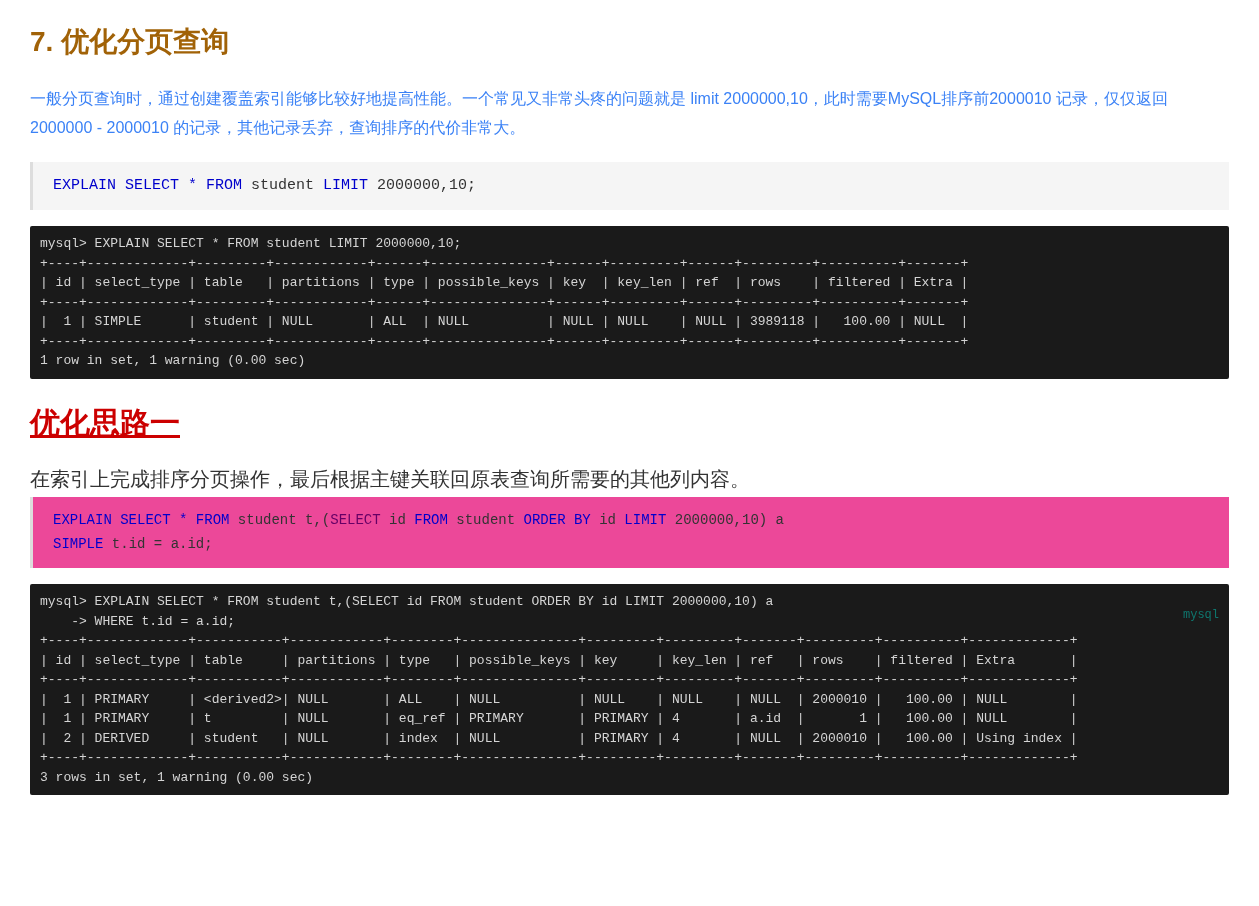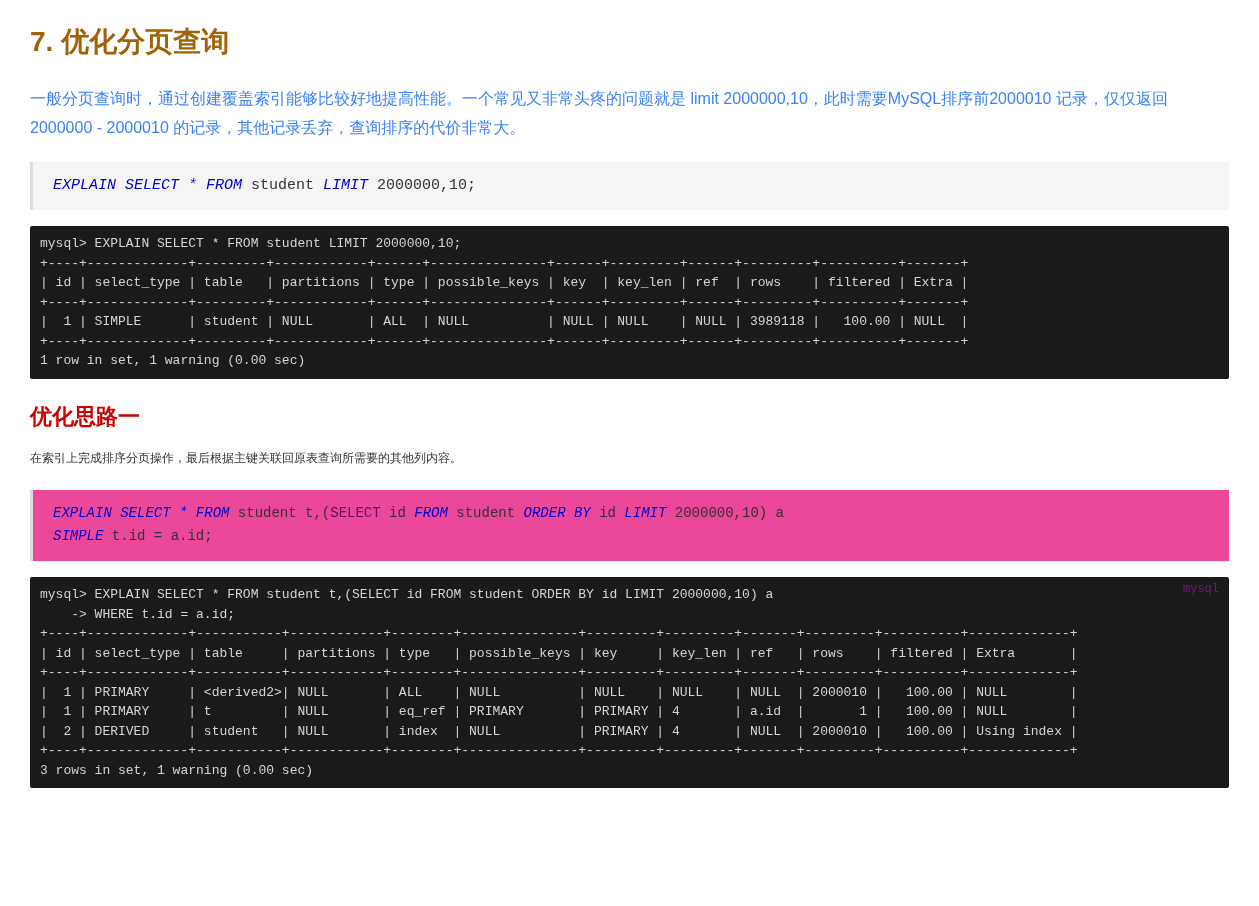--- a/index.html
+++ b/index.html
@@ -42,53 +42,53 @@
       padding: 8px 10px;
       margin-bottom: 4px;
       white-space: pre;
       line-height: 1.5;
       border-radius: 2px;
       overflow-x: auto;
     }
     .terminal-label {
       position: absolute;
       right: 10px;
-      top: 3px;
-      color: #701a75;
+      top: 22px;
+      color: #0f766e;
       font-size: 12px;
       font-family: "Courier New", monospace;
     }
     .terminal-wrapper {
       position: relative;
       margin-bottom: 20px;
     }
     .section-heading {
-      font-size: 22px;
+      font-size: 30px;
       font-weight: bold;
       color: #cc0000;
       margin-bottom: 14px;
+      text-decoration: underline;
     }
     .body-text {
-      font-size: 12px;
+      font-size: 20px;
       line-height: 1.8;
-      margin-bottom: 20px;
       color: #333;
     }
     .code-multiline {
       background: #ec4899;
       border-left: 3px solid #ddd;
       padding: 12px 20px;
       font-family: "Courier New", Consolas, monospace;
       font-size: 14px;
       color: #333;
       margin-bottom: 16px;
       white-space: pre-wrap;
       line-height: 1.7;
     }
-    .kw { color: #0000cc; font-style: italic; }
+    .kw { color: #0000cc; }
     .fn2 { color: #660066; }
   </style>
 </head>
 <body>
 
 <h1 class="page-title">7. 优化分页查询</h1>
 
 <p class="description">一般分页查询时，通过创建覆盖索引能够比较好地提高性能。一个常见又非常头疼的问题就是 limit 2000000,10，此时需要MySQL排序前2000010 记录，仅仅返回2000000 - 2000010 的记录，其他记录丢弃，查询排序的代价非常大。</p>
 
 <div class="code-inline"><span class="kw">EXPLAIN SELECT * FROM</span> student <span class="kw">LIMIT</span> 2000000,10;</div>

